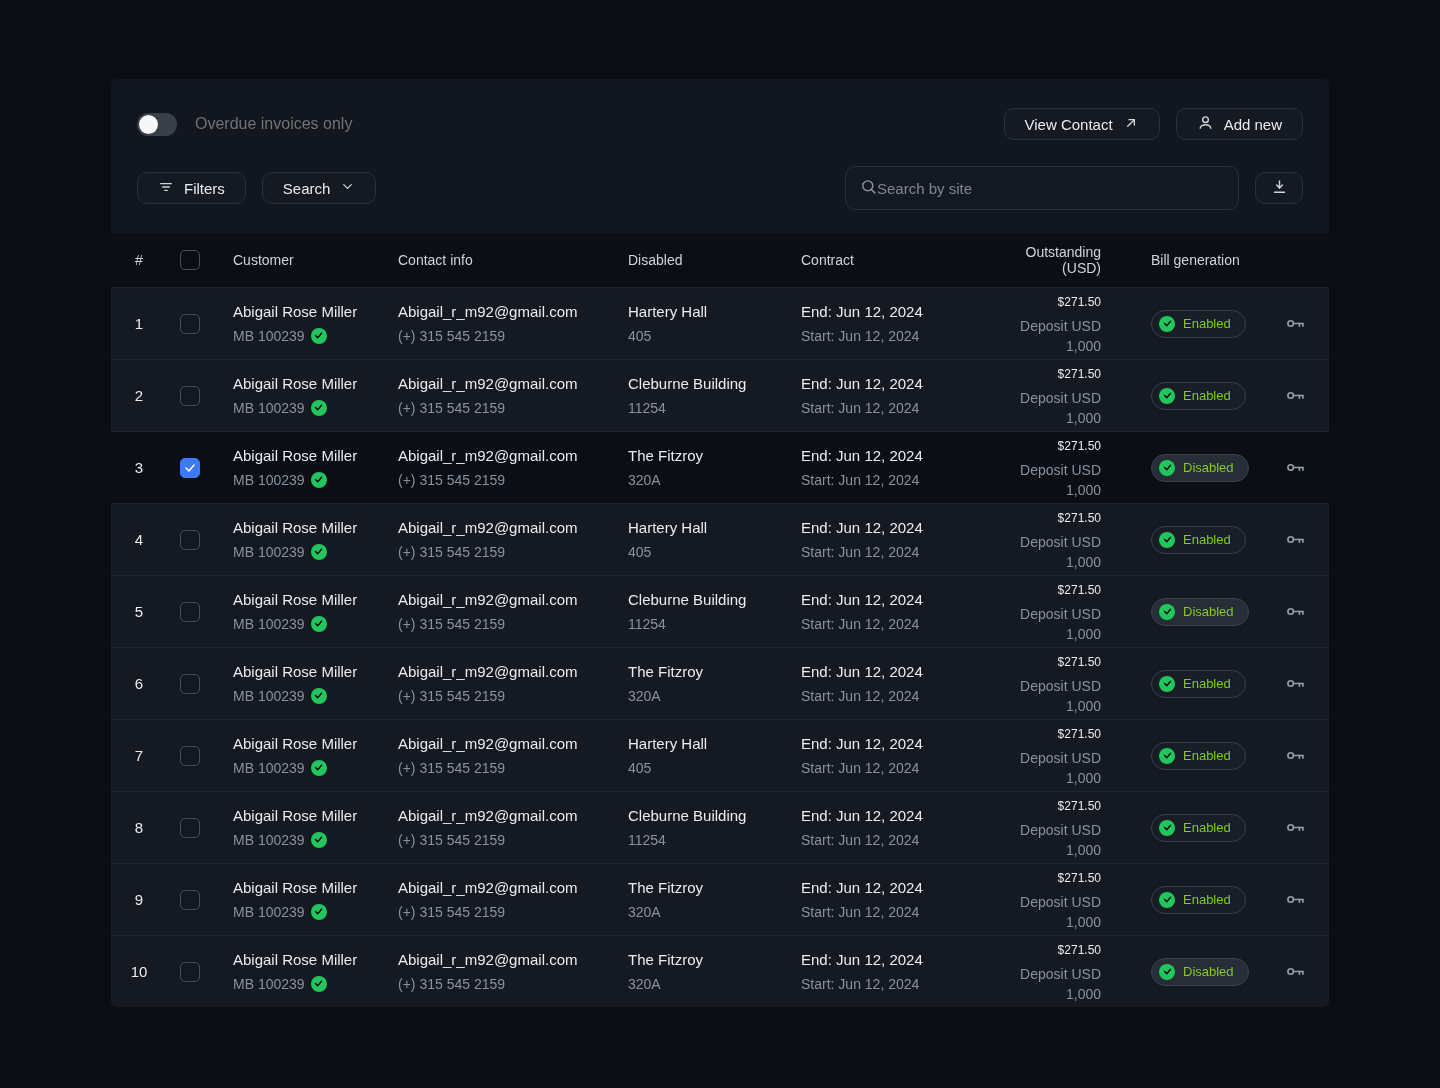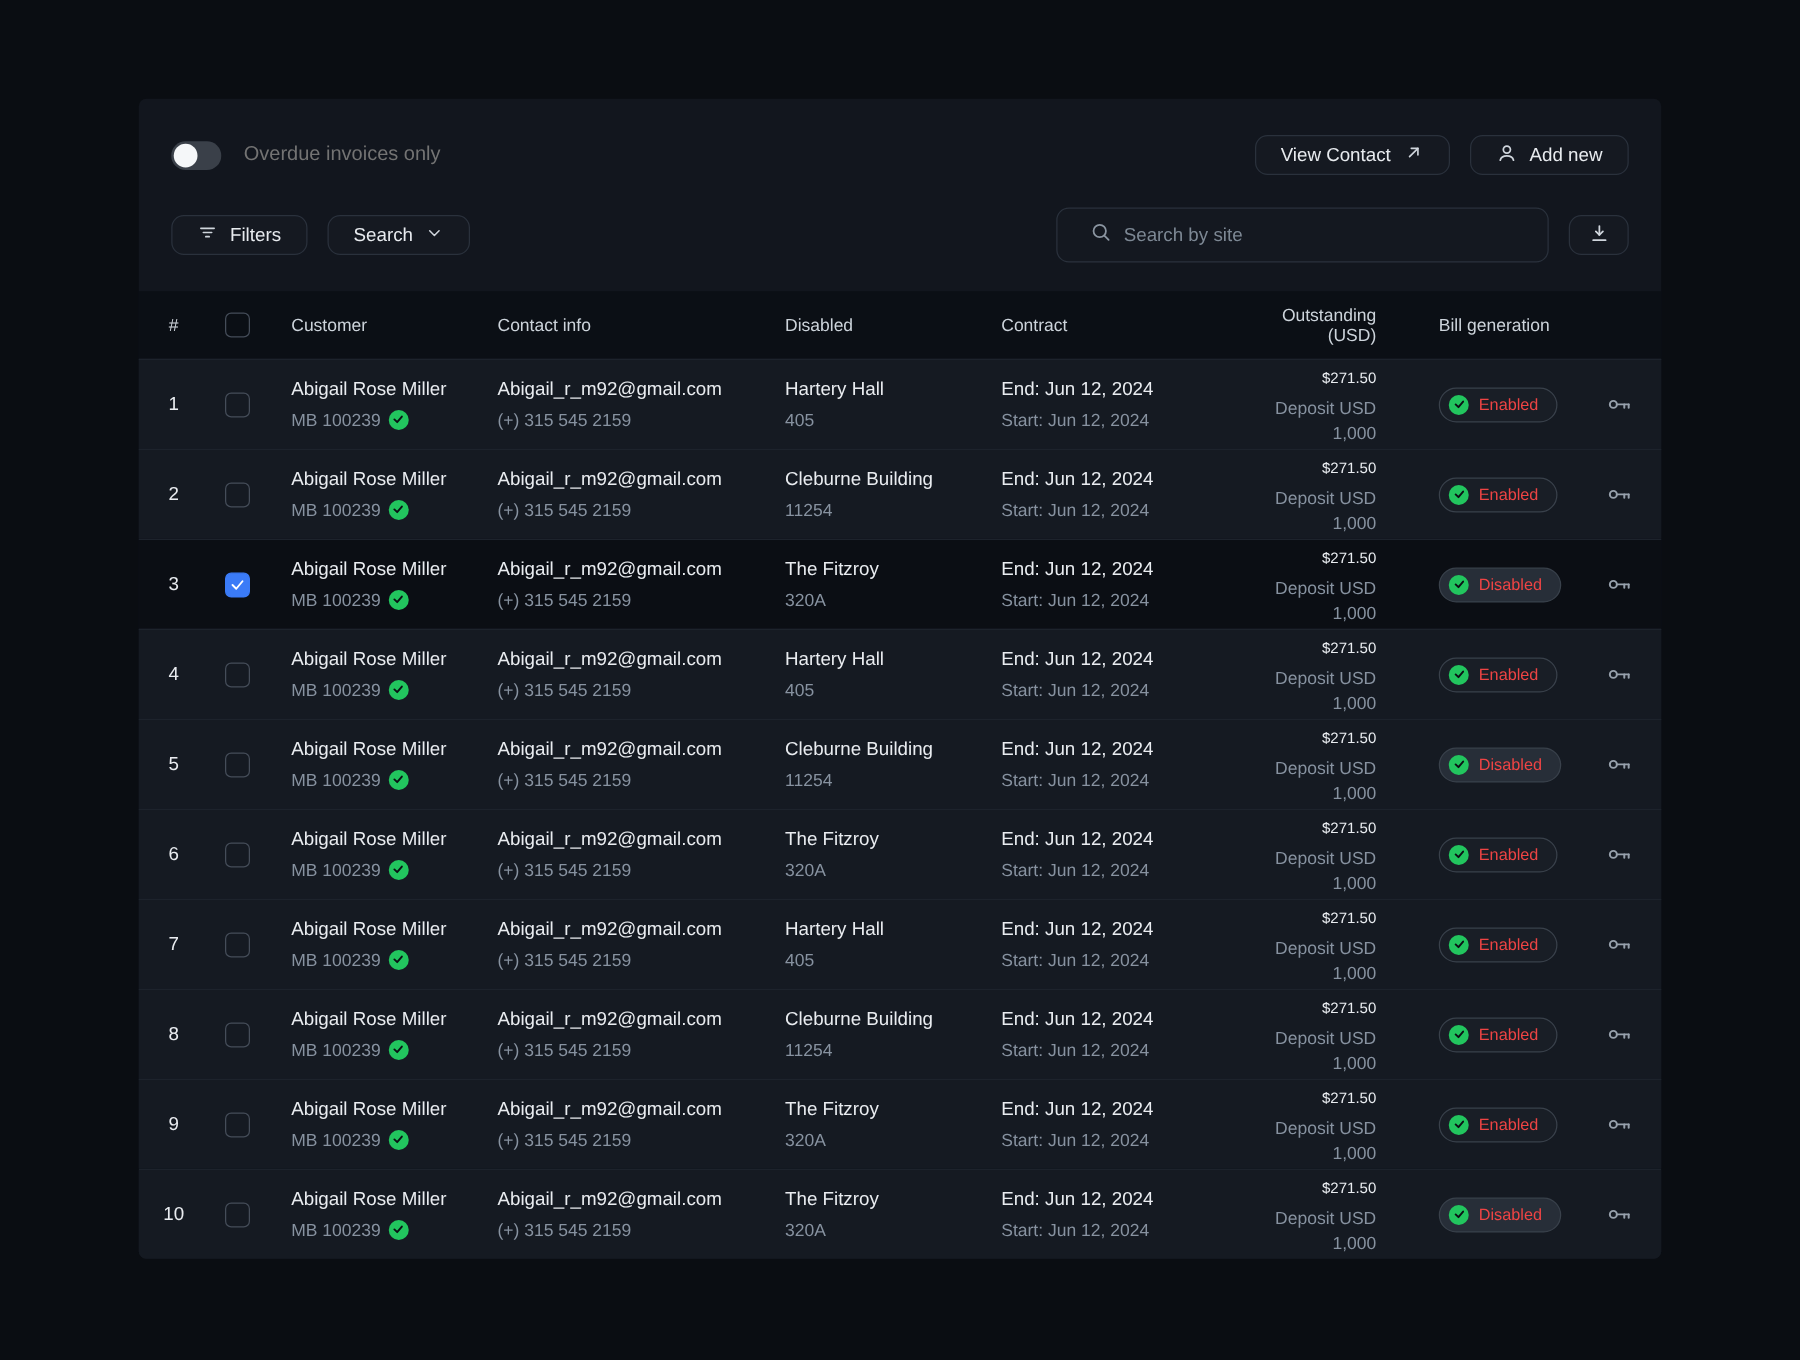--- a/index.html
+++ b/index.html
@@ -31,21 +31,21 @@
     height:32px; border:1px solid #2a313c; border-radius:10px; background:rgba(255,255,255,0.015);
     color:#e8ebef; font-size:15px; display:inline-flex; align-items:center; gap:10px;
     padding:0 20px; cursor:pointer; font-family:inherit;
   }
   .btn svg { stroke:#cfd5dc; }
   .icon-btn { width:48px; padding:0; justify-content:center; }
 
   
   .search-box {
     width:394px; height:44px; border:1px solid #2a313c; border-radius:10px;
-    display:flex; align-items:center; gap:10px; padding:0 26px; background:rgba(255,255,255,0.01);
+    display:flex; align-items:center; padding:0 14px; background:rgba(255,255,255,0.01);
   }
   .search-box input {
     flex:1; background:transparent; border:none; outline:none;
     color:#dfe3e8; font-size:15px; font-family:inherit;
   }
   .search-box input::placeholder { color:#7d8894; }
 
   
   .grid { display:grid; grid-template-columns:56px 46px 185px 230px 173px 186px 124px 150px 68px; align-items:center; }
   .thead { margin-top:23px; height:54px; background:#0b0f15; color:#cdd4db; font-size:14px; }
@@ -76,21 +76,21 @@
   
   .check-circle {
     width:16px; height:16px; border-radius:50%; background:#22c55e;
     display:inline-flex; align-items:center; justify-content:center; flex:none;
   }
 
   
   .pill {
     display:inline-flex; align-items:center; gap:8px; height:28px;
     padding:0 14px 0 7px; border-radius:999px; border:1px solid #39414b;
-    font-size:13px; color:#ef4444; cursor:pointer; background:rgba(255,255,255,0.02);
+    font-size:13px; color:#84cc16; cursor:pointer; background:rgba(255,255,255,0.02);
   }
   .pill.disabled { background:#272e38; border-color:#39414b; }
 
   .key-cell { display:flex; justify-content:center; }
   .key-btn { background:none; border:none; cursor:pointer; display:flex; padding:4px; }
 </style>
 </head>
 <body>
 
 <div class="panel">

